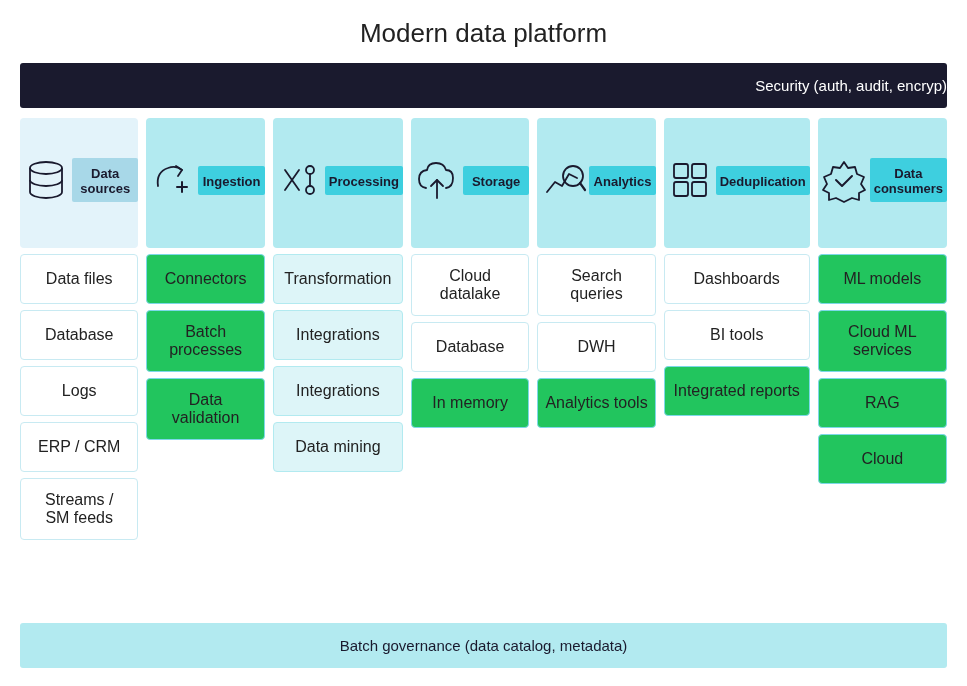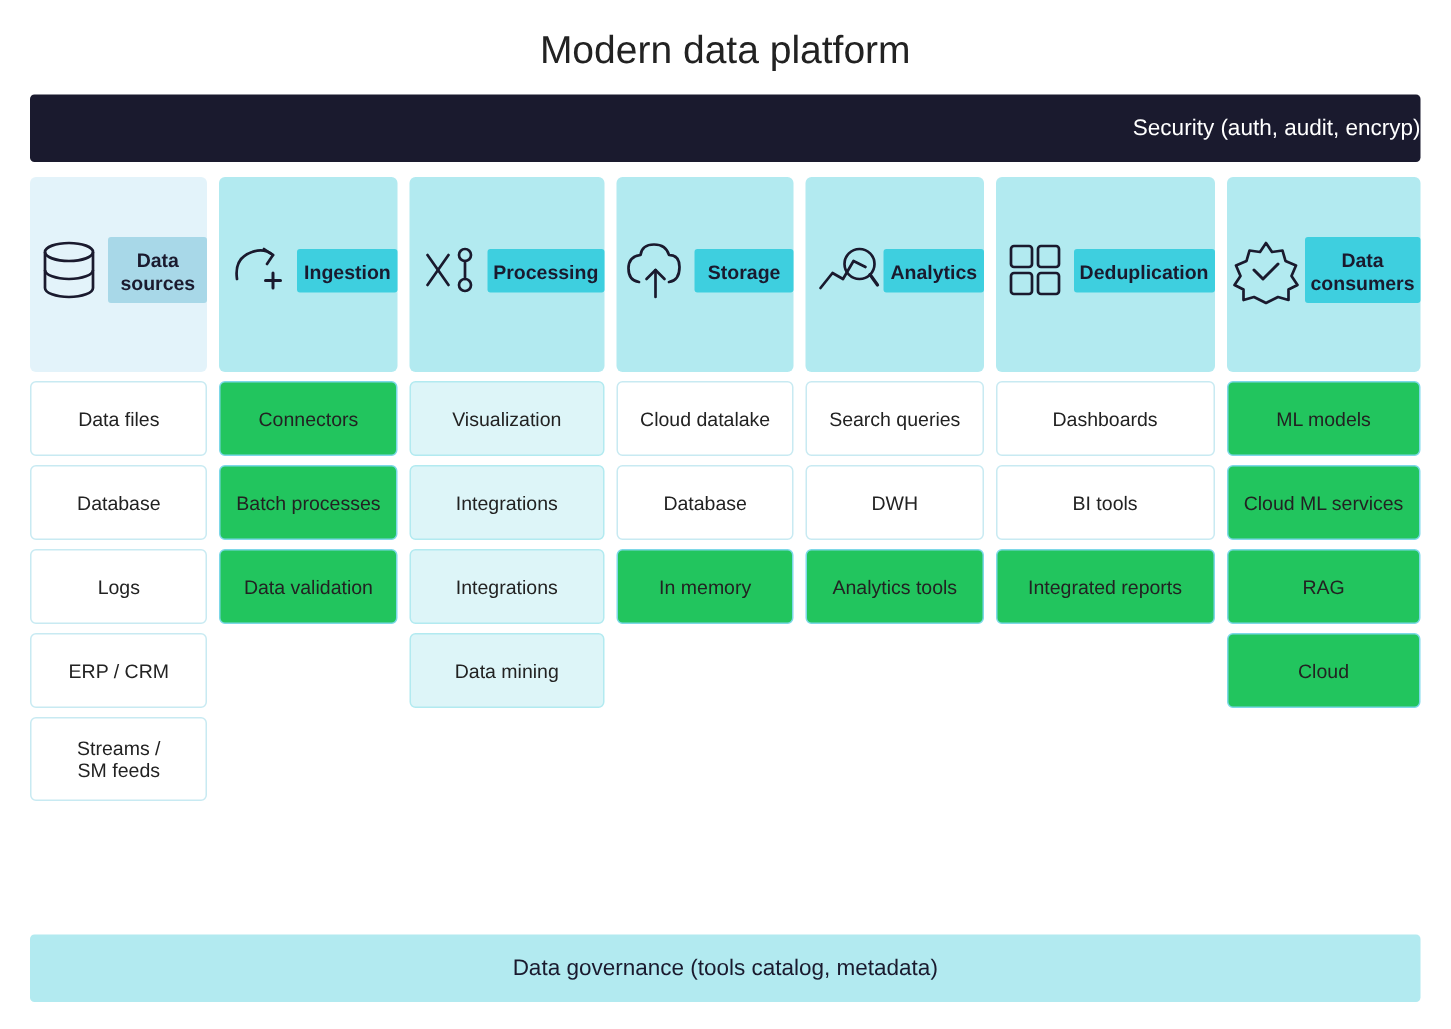--- a/index.html
+++ b/index.html
@@ -106,21 +106,21 @@
 
     .col-consumers .header-card { background: #b2eaf0; }
     .col-consumers .header-label { background: #3ecfdf; color: #1a1a2e; }
 
     
     .item-card {
       border: 1.5px solid #c8eaf2;
       border-radius: 4px;
       padding: 12px 6px;
       text-align: center;
-      font-size: 13px;
+      font-size: 16px;
       color: #222;
       background: #fff;
       min-height: 50px;
       display: flex;
       align-items: center;
       justify-content: center;
     }
 
     .item-card.teal {
       background: #22c55e;
@@ -196,21 +196,21 @@
         <svg viewBox="0 0 52 52">
           <line x1="12" y1="16" x2="26" y2="36" stroke="#1a1a2e" stroke-width="1.8" stroke-linecap="round"></line>
           <line x1="26" y1="16" x2="12" y2="36" stroke="#1a1a2e" stroke-width="1.8" stroke-linecap="round"></line>
           <circle cx="37" cy="16" r="4" stroke="#1a1a2e" stroke-width="1.8" fill="none"></circle>
           <circle cx="37" cy="36" r="4" stroke="#1a1a2e" stroke-width="1.8" fill="none"></circle>
           <line x1="37" y1="20" x2="37" y2="32" stroke="#1a1a2e" stroke-width="1.8" stroke-linecap="round"></line>
         </svg>
       </div>
       <div class="header-label">Processing</div>
     </div>
-    <div class="item-card light-teal">Visualization</div>
+    <div class="item-card light-teal">Transformation</div>
     <div class="item-card light-teal">Integrations</div>
     <div class="item-card light-teal">Integrations</div>
     <div class="item-card light-teal">Data mining</div>
   </div>
 
   <div class="column col-storage">
     <div class="header-card">
       <div class="icon-area">
 
         <svg viewBox="0 0 52 52">
@@ -273,13 +273,13 @@
       <div class="header-label">Data consumers</div>
     </div>
     <div class="item-card teal">ML models</div>
     <div class="item-card teal">Cloud ML services</div>
     <div class="item-card teal">RAG</div>
     <div class="item-card teal">Cloud</div>
   </div>
 
 </div>
 
-<div class="governance-bar">Data governance (tools catalog, metadata)</div>
+<div class="governance-bar">Batch governance (data catalog, metadata)</div>
 
 </body></html>

